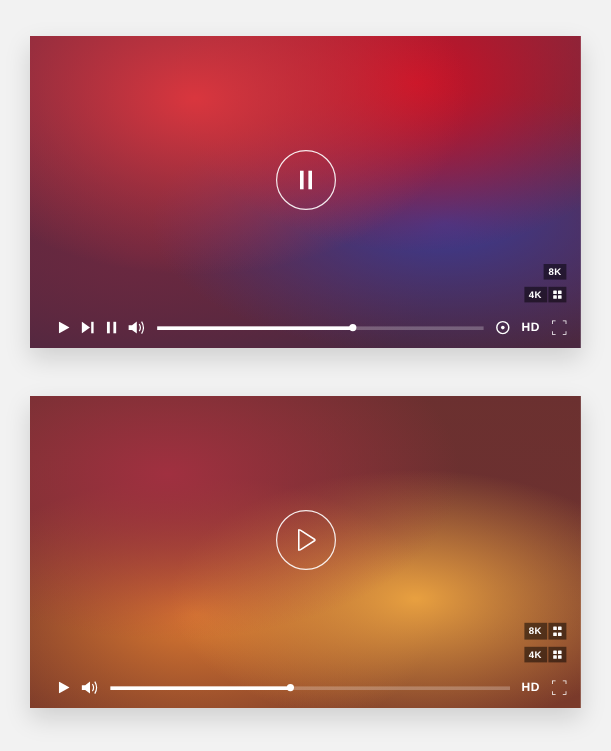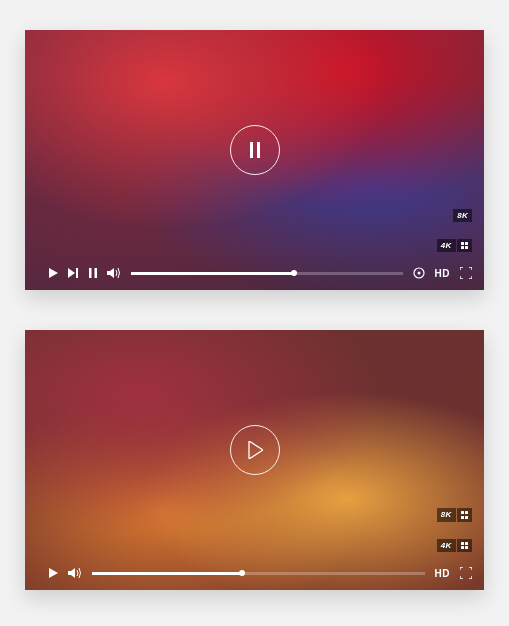--- a/index.html
+++ b/index.html
@@ -46,23 +46,22 @@
   align-items: center;
   justify-content: center;
   cursor: pointer;
 }
 .quality-badges {
   position: absolute;
   right: 12px;
   bottom: 38px;
   display: flex;
   flex-direction: column;
-  gap: 17px;
+  gap: 6px;
   align-items: flex-end;
-  font-style: italic;
 }
 .badge-row {
   display: flex;
   gap: 1px;
   justify-content: space-between;
 }
 .badge {
   background: rgba(0,0,0,0.5);
   color: #fff;
   font-size: 8px;

